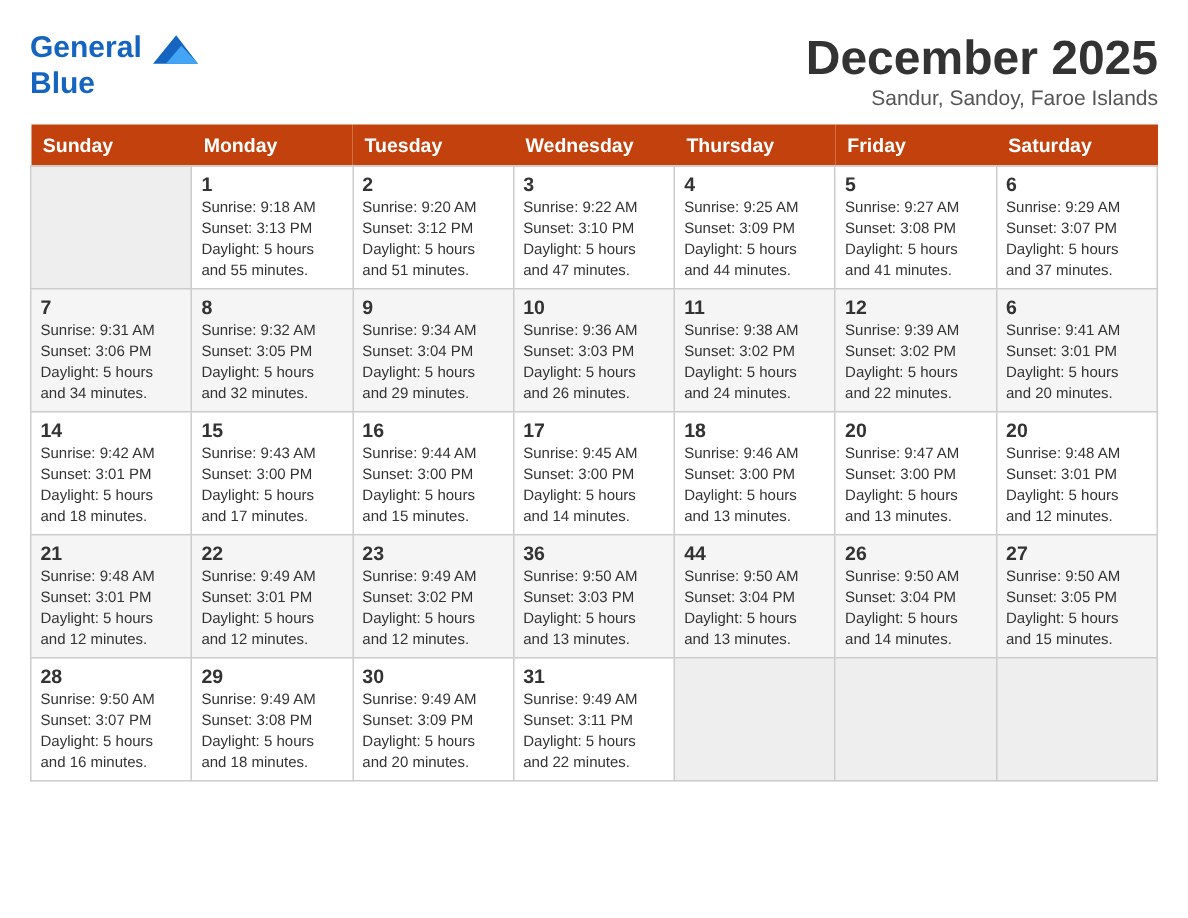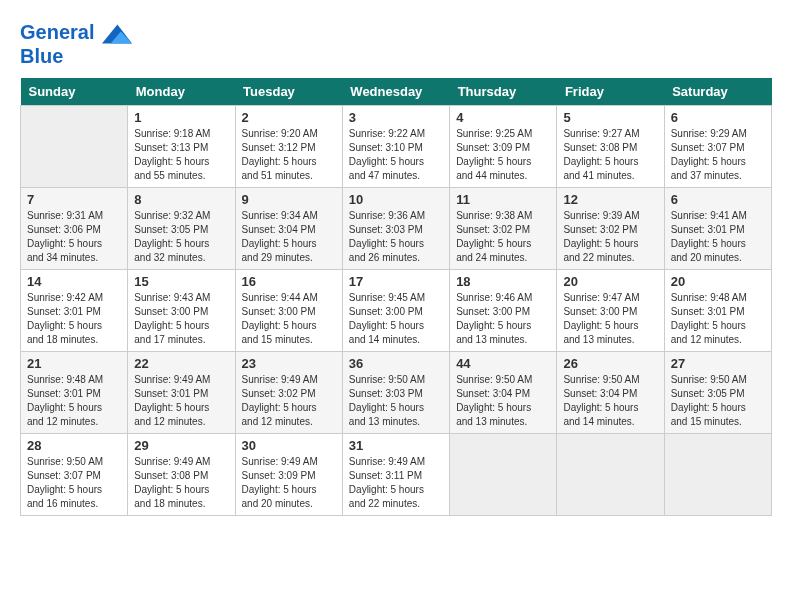--- a/index.html
+++ b/index.html
@@ -45,21 +45,21 @@
     .location {
       font-size: 14px;
       color: #555;
     }
     table {
       width: 100%;
       border-collapse: collapse;
       font-size: 11px;
     }
     thead tr th {
-      background-color: #0f766e;
+      background-color: #c2410c;
       color: white;
       text-align: left;
       padding: 6px 8px;
       font-size: 13px;
       font-weight: bold;
     }
     tbody tr td {
       border: 1px solid #ccc;
       vertical-align: top;
       padding: 4px 6px;
@@ -100,20 +100,24 @@
       <div class="logo-text">
         <span>General</span>
         <svg class="logo-icon" viewBox="0 0 35 22" xmlns="http://www.w3.org/2000/svg" style="display:inline-block;vertical-align:middle;margin-left:2px;">
           <polygon points="0,22 18,0 35,22" fill="#1565c0"></polygon>
           <polygon points="10,22 22,8 35,22" fill="#42a5f5"></polygon>
         </svg>
       </div>
       <div class="logo-text" style="color:#1565c0;">Blue</div>
     </div>
   </div>
+  <div class="title-section">
+    <div class="month-title">December 2025</div>
+    <div class="location">Sandur, Sandoy, Faroe Islands</div>
+  </div>
 </div>
 
 <table>
   <thead>
     <tr>
     <th>Sunday</th>
         <th>Monday</th>
         <th>Tuesday</th>
         <th>Wednesday</th>
         <th>Thursday</th>

